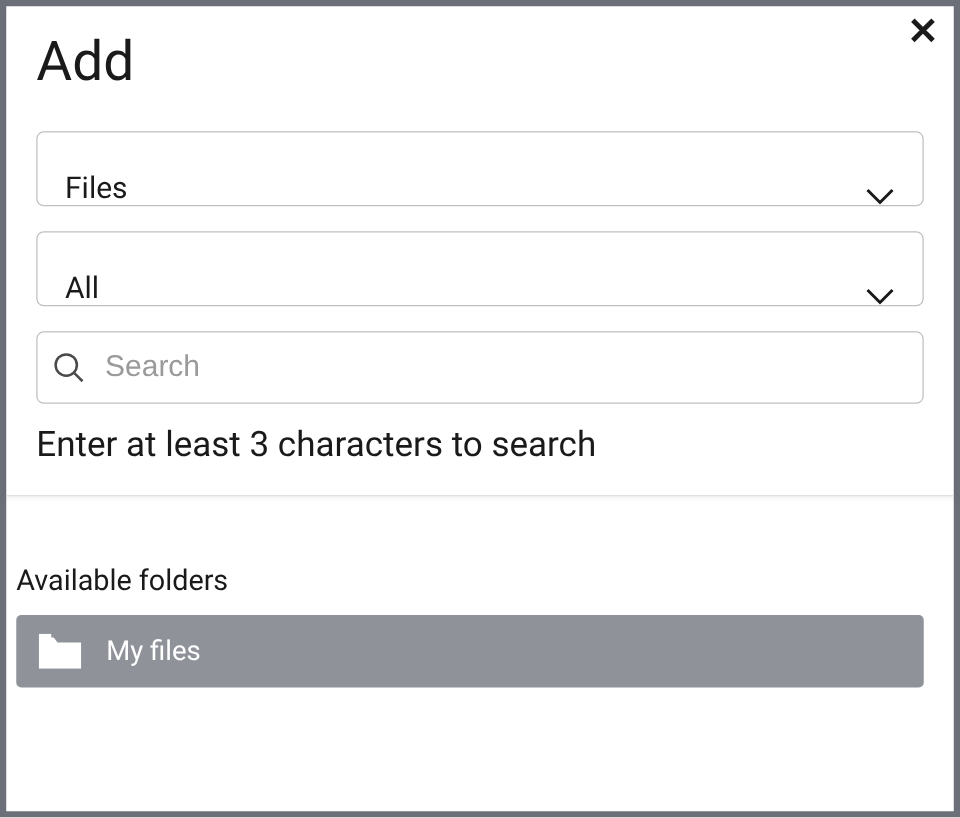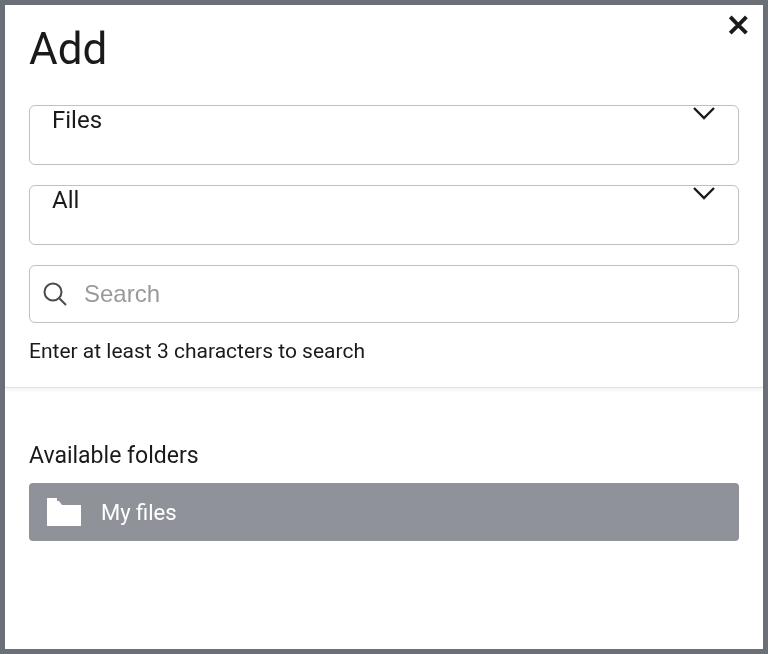--- a/index.html
+++ b/index.html
@@ -47,21 +47,21 @@
       color: #1a1a1a;
       margin-bottom: 30px;
     }
     .dropdown {
       width: 100%;
       height: 60px;
       border: 1px solid #c0c0c0;
       border-radius: 6px;
       background: #fff;
       display: flex;
-      align-items: flex-start;
+      align-items: flex-end;
       justify-content: space-between;
       padding: 0 22px;
       margin-bottom: 20px;
       cursor: pointer;
     }
     .dropdown-label {
       font-size: 24px;
       color: #1a1a1a;
     }
     .chevron-down {
@@ -90,25 +90,25 @@
       outline: none;
       font-size: 24px;
       color: #1a1a1a;
       flex: 1;
       background: transparent;
     }
     .search-input::placeholder {
       color: #9a9a9a;
     }
     .help-text {
-      font-size: 21px;
+      font-size: 28px;
       color: #1a1a1a;
     }
     .body-section {
-      padding: 54px 24px 24px 24px;
+      padding: 54px 24px 24px 8px;
       flex: 1;
     }
     .section-label {
       font-size: 23px;
       color: #1a1a1a;
       margin-bottom: 14px;
     }
     .folder-item {
       display: flex;
       align-items: center;

